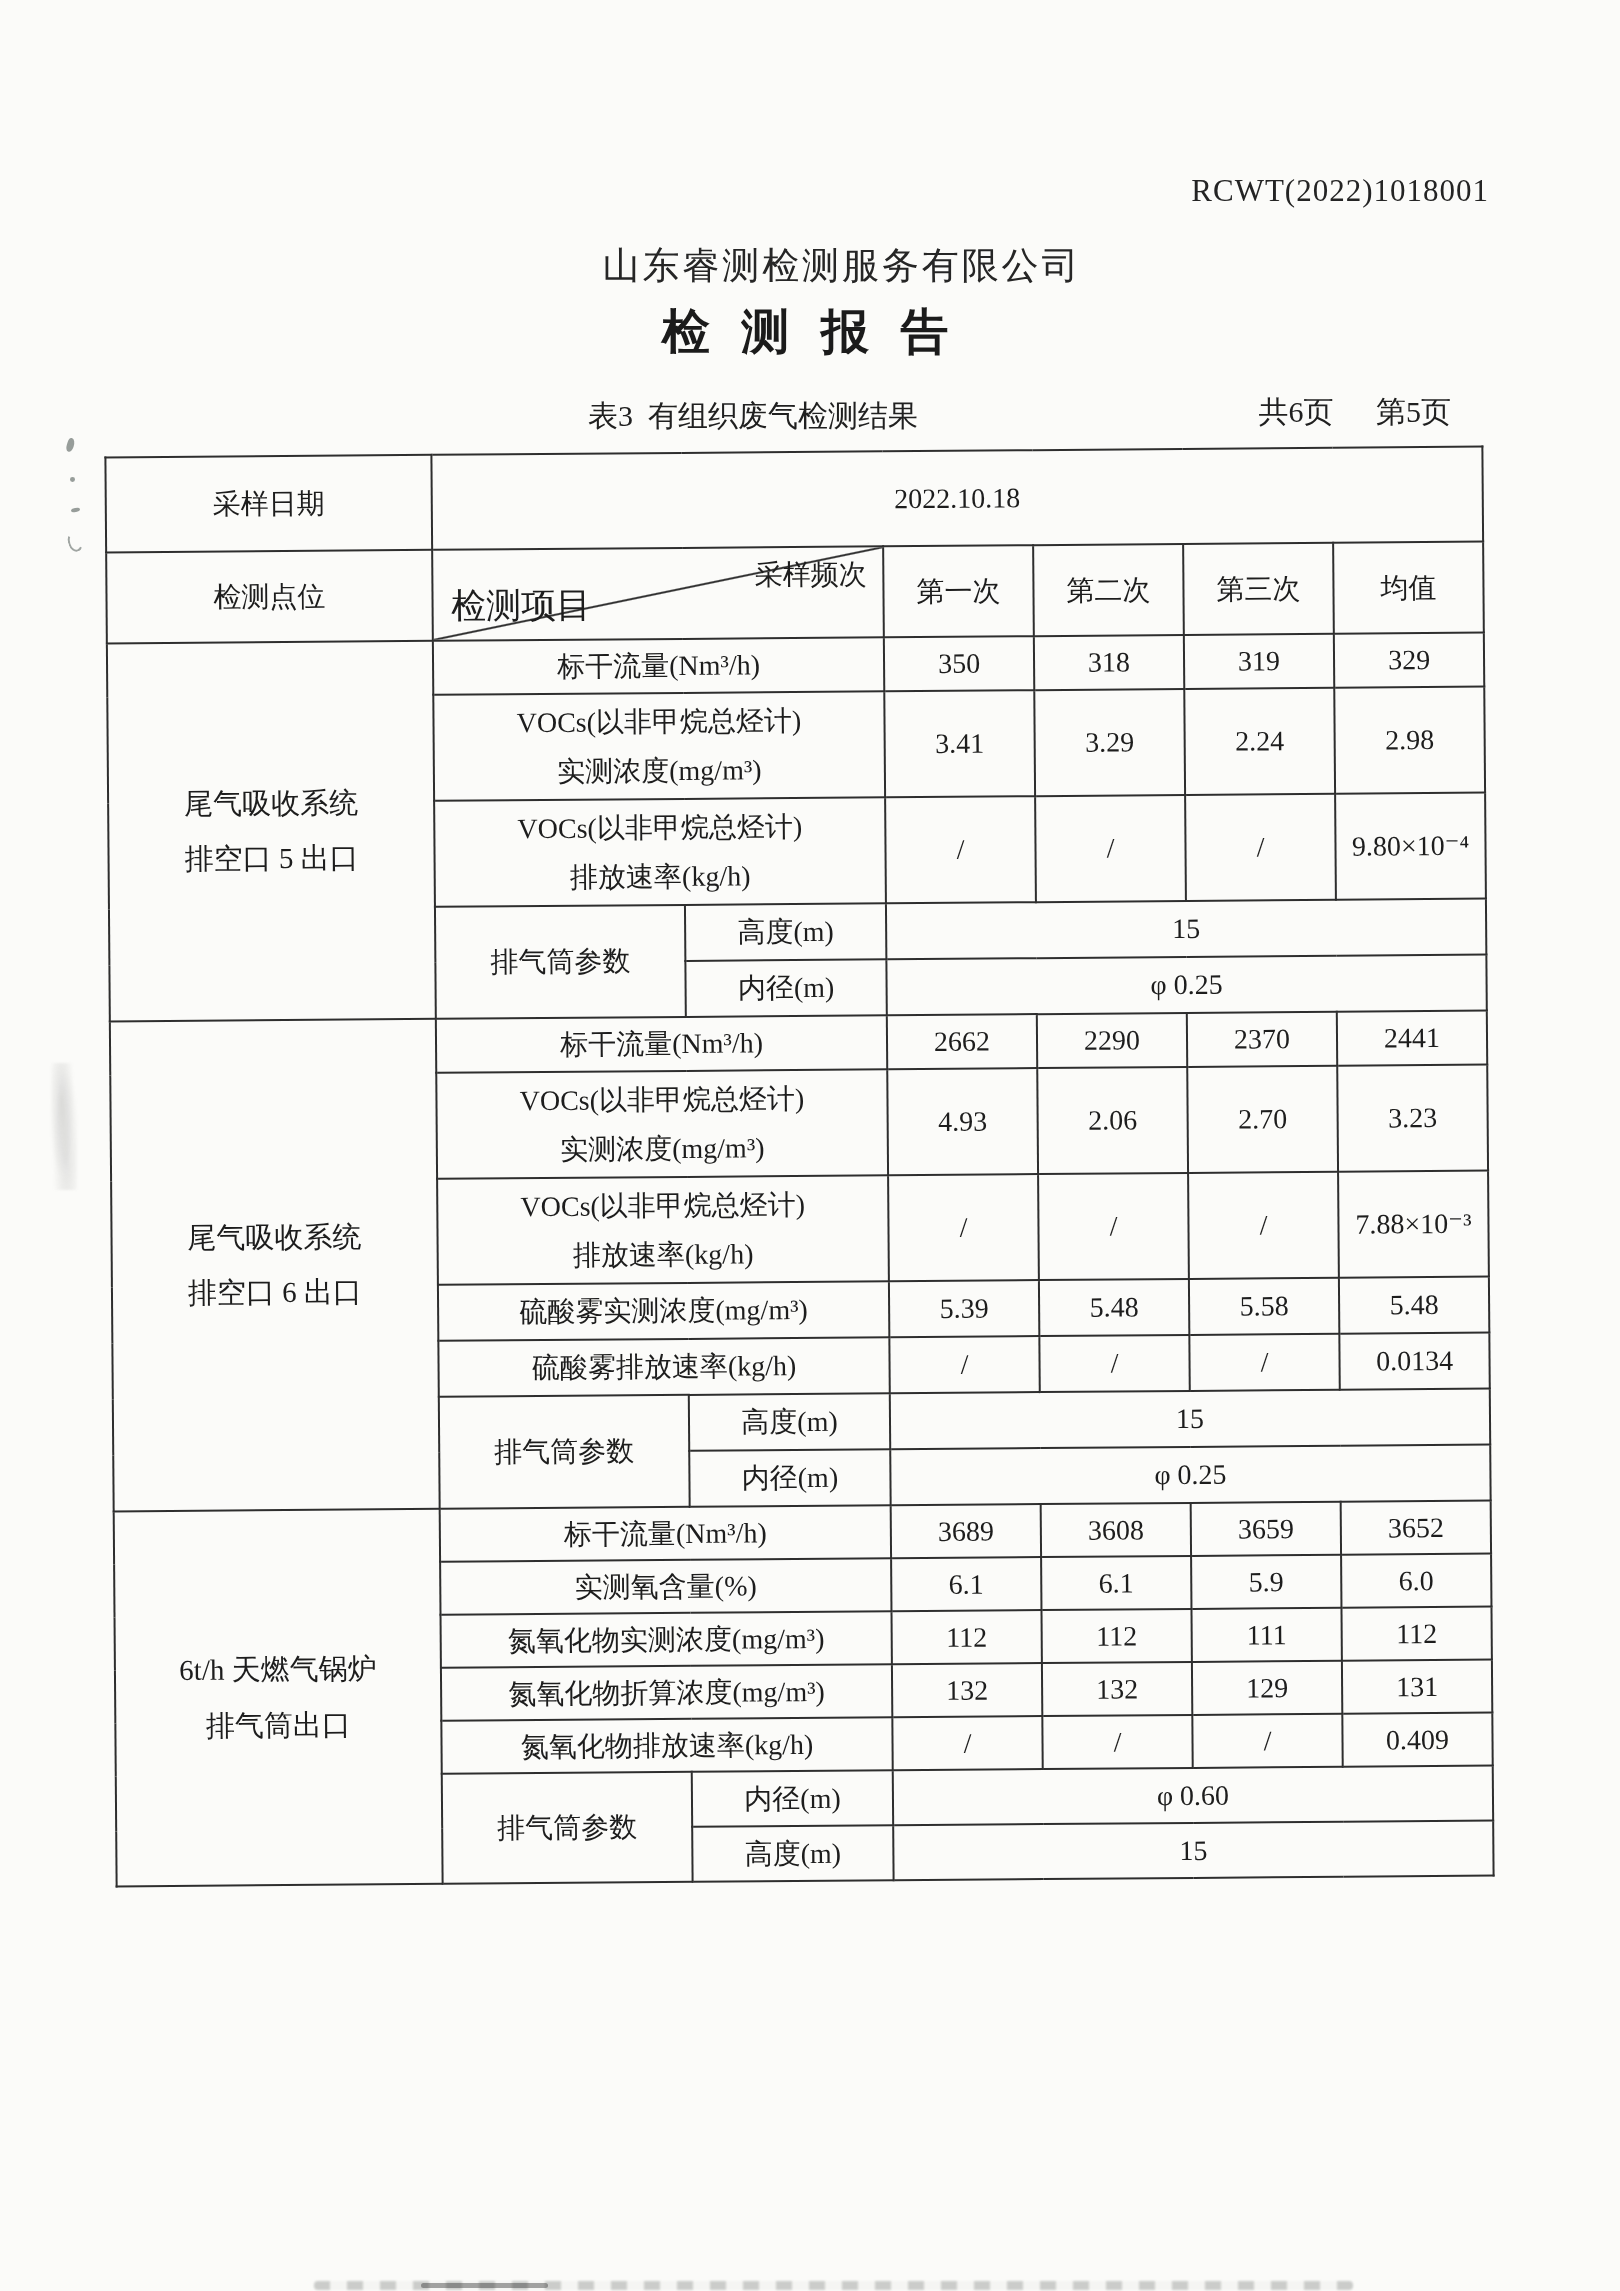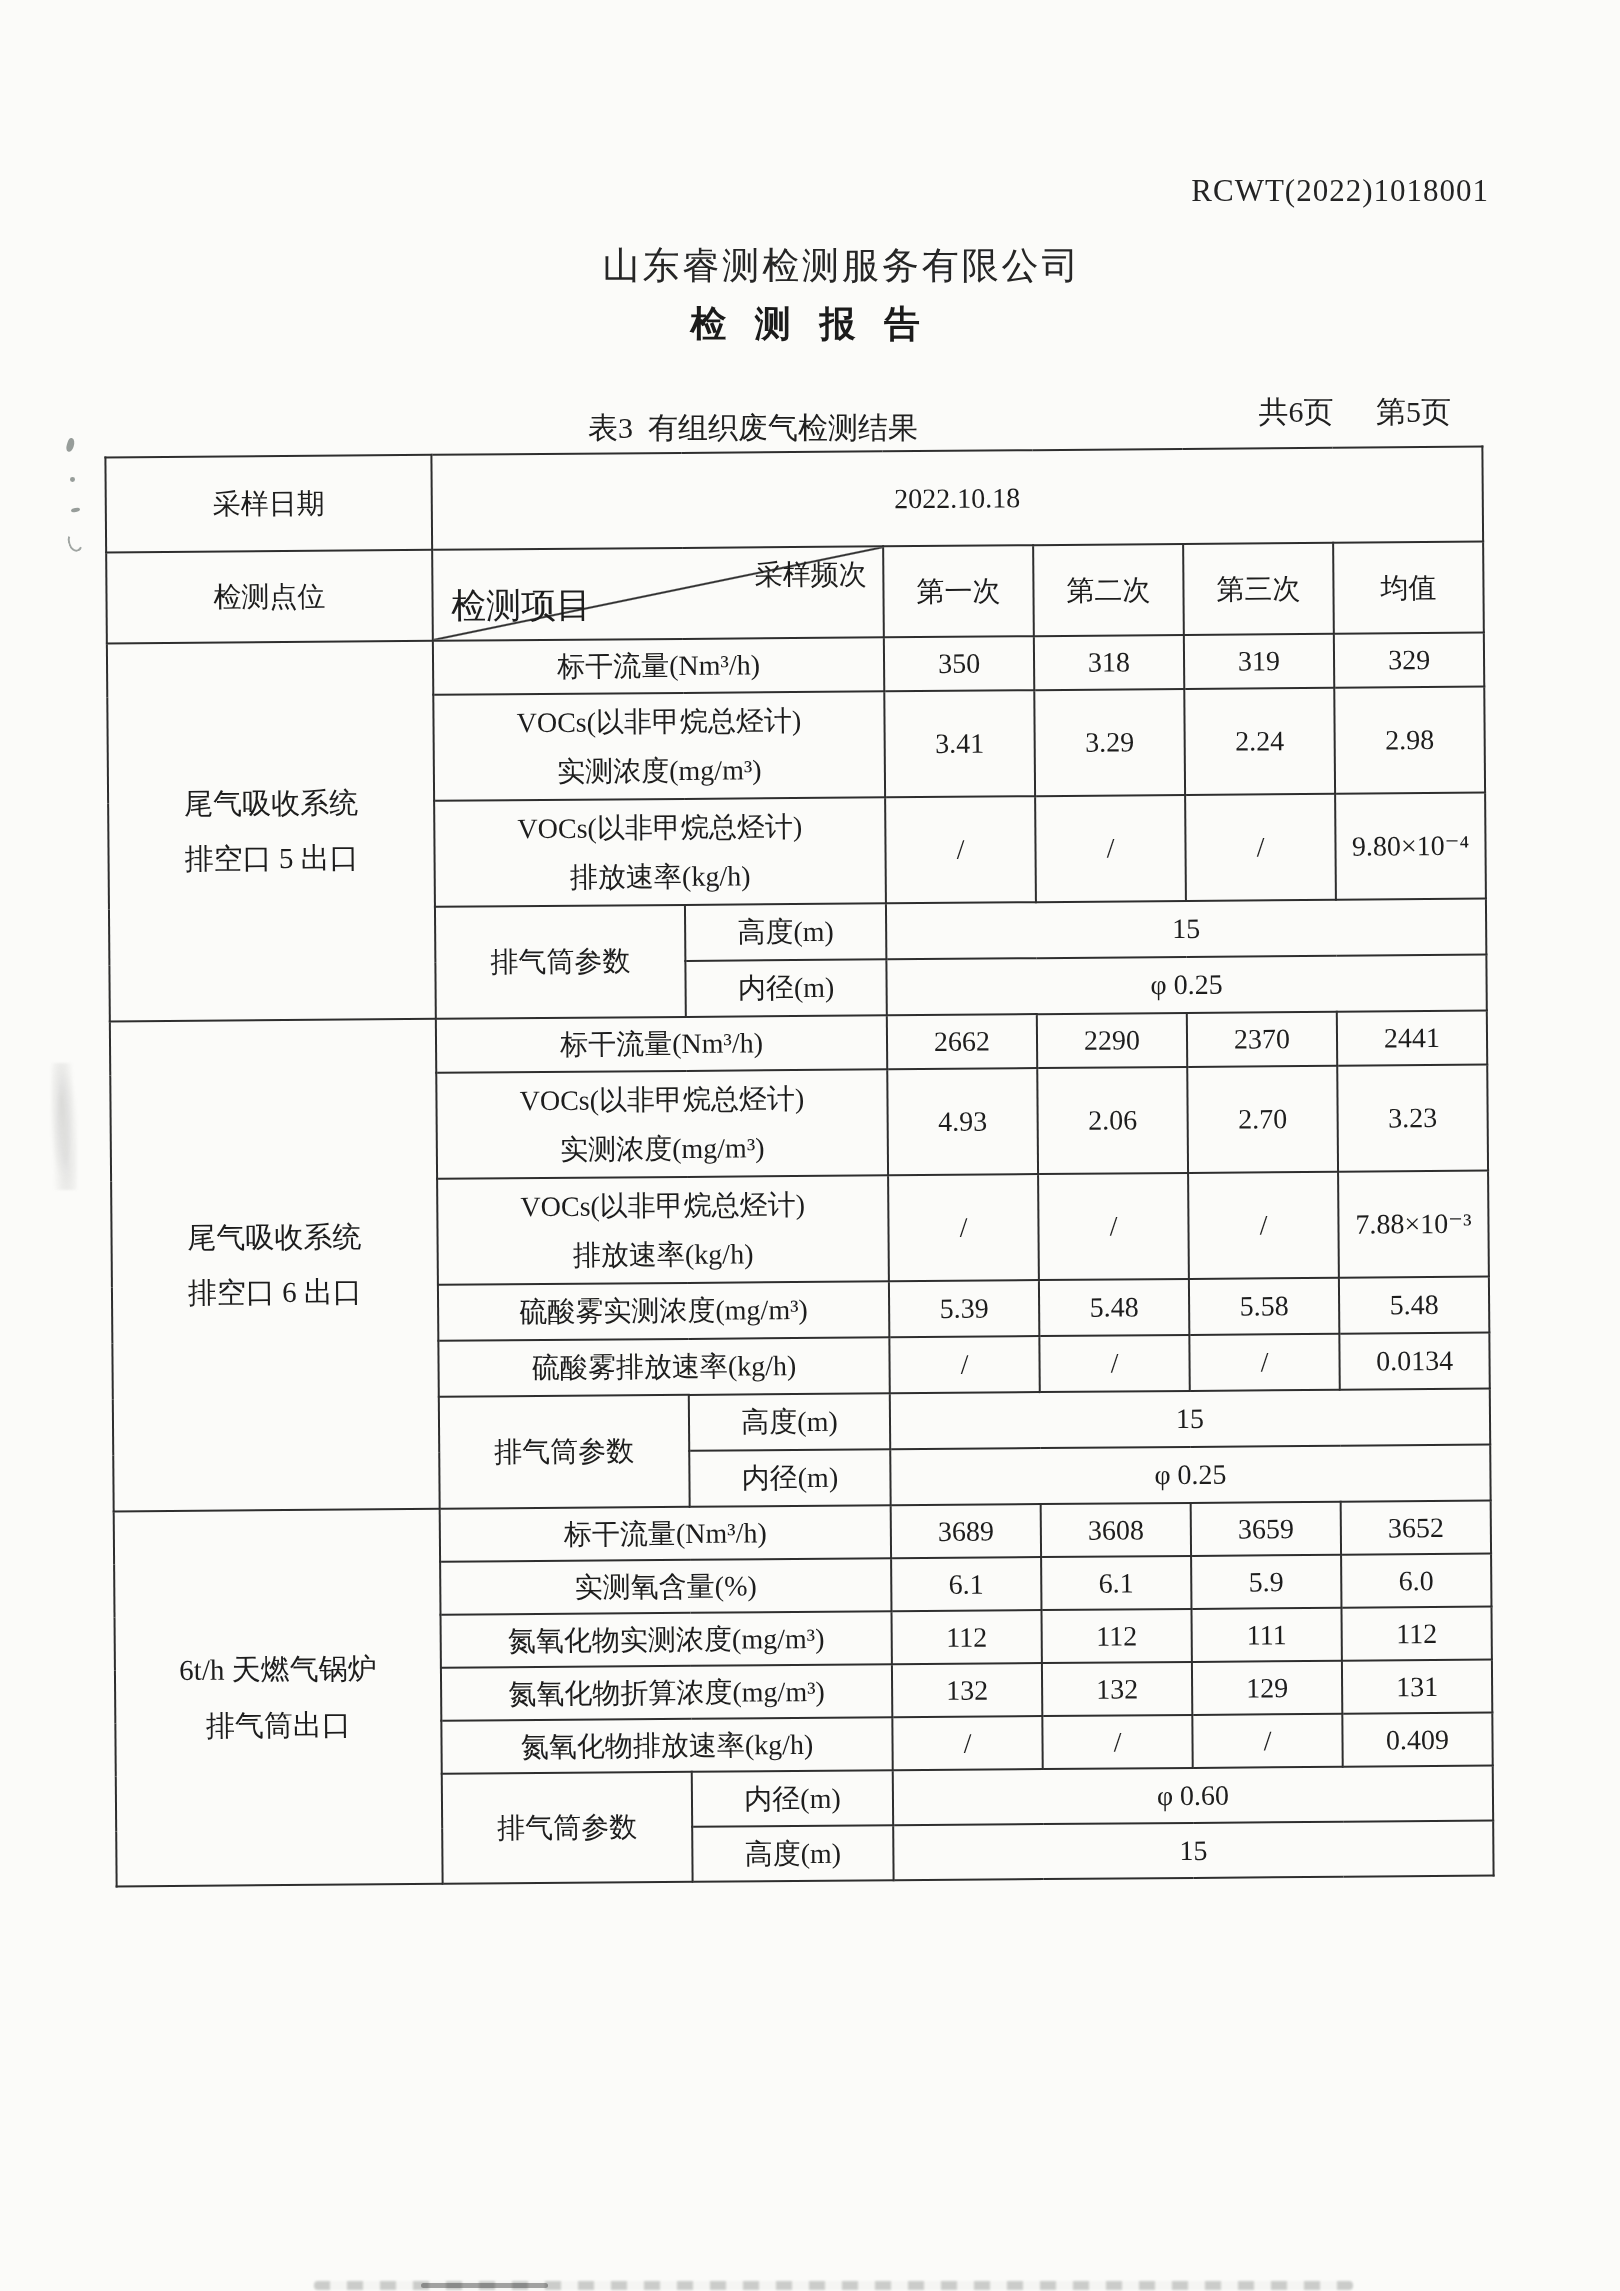--- a/index.html
+++ b/index.html
@@ -16,26 +16,26 @@
   .report-no {
     position:absolute; top:173px; right:131px;
     font-size:31px; letter-spacing:1px; color:#242424;
   }
   .company {
     position:absolute; top:241px; left:0; width:100%;
     text-align:center; font-size:37px; letter-spacing:2.9px; color:#262626;padding-left:32px;
   }
   .title {
     position:absolute; top:300px; left:0; width:100%;
-    text-align:center; font-size:36px; font-weight:bold;
+    text-align:center; font-size:48px; font-weight:bold;
     letter-spacing:9.8px; color:#1b1b1b;
   }
   .caption {
     position:absolute; top:396px; left:588px;
-    font-size:30px; white-space:pre; color:#202020;margin-top:12px;
+    font-size:30px; white-space:pre; color:#202020;
   }
   .pages {
     position:absolute; top:392px; right:169px;
     font-size:30px; color:#202020;
   }
   .pages .p2 { margin-left:35px; }
 
   table.results {
     position:absolute; left:110px; top:451px;
     width:1377px; table-layout:fixed;

